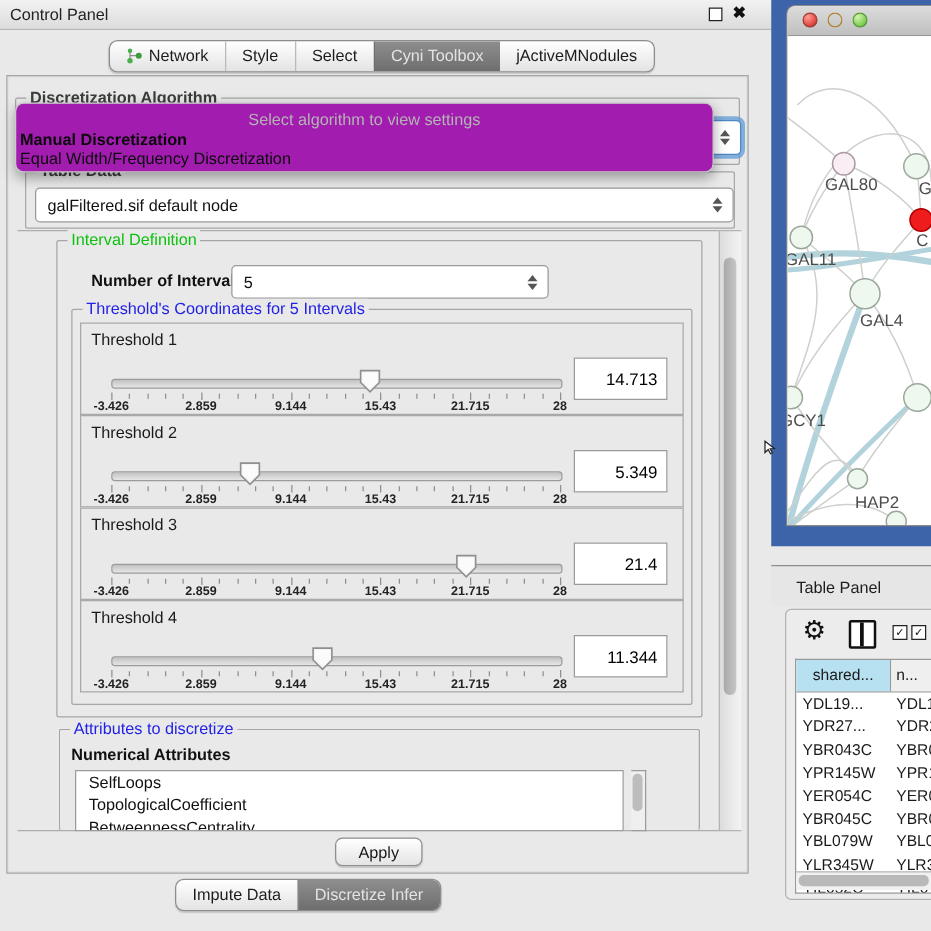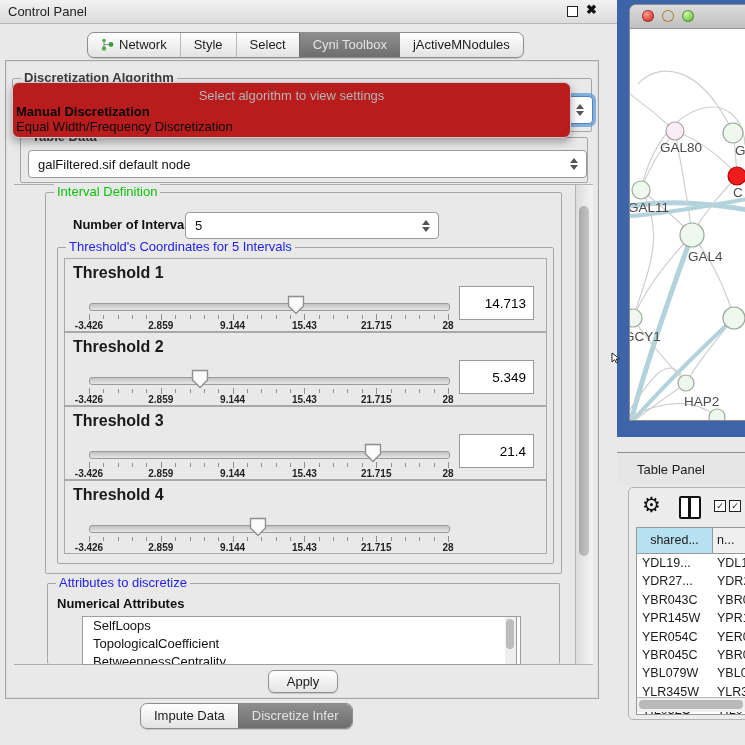--- a/index.html
+++ b/index.html
@@ -32,44 +32,44 @@
   
   .combo{position:absolute;background:#fff;border:1px solid #9a9a9a;border-radius:4px;
          font-size:13px;display:flex;align-items:center;padding-left:9px;color:#111;}
   .combo .spin{position:absolute;right:8px;top:50%;transform:translateY(-50%);width:9px;height:12px;}
   .combo .spin:before,.combo .spin:after{content:"";position:absolute;left:1px;border-left:4px solid transparent;
          border-right:4px solid transparent;}
   .combo .spin:before{top:0;border-bottom:5px solid #555;}
   .combo .spin:after{bottom:0;border-top:5px solid #555;}
   .combo.focus{box-shadow:0 0 0 3px rgba(95,154,214,.75);border-color:#4f87c2;}
   
-  .popup{left:12px;top:82px;width:557px;height:54px;background:#b91c1c;border:1px solid #c9c9c9;
+  .popup{left:12px;top:82px;width:557px;height:54px;background:#a21caf;border:1px solid #c9c9c9;
          border-radius:7px;box-shadow:0 4px 10px rgba(0,0,0,.35);z-index:50;font-size:13px;}
   .popup .ph{position:absolute;top:5px;left:0;width:100%;text-align:center;color:#b4b4b4;}
   .popup .it{position:absolute;left:3px;font-size:13px;color:#0a0a0a;white-space:nowrap;}
   
   .viewport{left:14px;top:184px;width:561px;height:479px;border-top:1px solid #adadad;border-bottom:1px solid #adadad;overflow:hidden;}
   .vscroll{left:575px;top:184px;width:17px;height:479px;border:1px solid #b3b3b3;border-right:none;
            background:linear-gradient(to right,#dcdcdc,#f4f4f4);}
   .vscroll .thumb{position:absolute;left:3px;top:21px;width:10px;height:350px;border-radius:5px;
            background:linear-gradient(to right,#a9a9a9,#c6c6c6);}
   
   .th-panel{position:absolute;left:64px;width:481px;height:72px;border:1px solid #a9a9a9;background:#e9e9e9;}
-  .th-label{position:absolute;left:8px;top:5px;font-weight:bold;font-size:16px;}
+  .th-label{position:absolute;left:8px;top:5px;font-weight:normal;font-size:13px;}
   .track{position:absolute;left:24px;top:44px;width:359px;height:6px;border-radius:3px;
          border:1px solid #9b9b9b;background:linear-gradient(#c2c2c2,#e6e6e6);}
   .tick{position:absolute;width:1px;background:#8f8f8f;}
   .tick.minor{top:56px;height:4px;}
   .tick.major{top:55px;height:6px;}
   .tick-lab{position:absolute;top:61px;width:50px;text-align:center;font-size:10px;font-weight:600;color:#222;}
   .thumb-svg{position:absolute;top:36px;width:18px;height:20px;}
   .th-value{position:absolute;left:394px;top:27px;width:66px;height:32px;background:#fff;border:1px solid #9a9a9a;
             font-size:13.5px;display:flex;align-items:center;justify-content:flex-end;padding-right:7px;color:#000;}
   
-  .attr-list{position:absolute;left:82px;top:616px;width:437px;height:47px;background:#fff;border:1px solid #9c9c9c;overflow:hidden;}
+  .attr-list{position:absolute;left:60px;top:616px;width:437px;height:47px;background:#fff;border:1px solid #9c9c9c;overflow:hidden;}
   .attr-list .row{font-size:13px;color:#111;padding:1px 0 1px 10px;line-height:16px;white-space:nowrap;}
   .attr-scroll{position:absolute;left:505px;top:616px;width:11px;height:47px;background:#efefef;border:1px solid #9c9c9c;border-left:none;}
   .attr-scroll .thumb{position:absolute;left:1px;top:2px;width:8px;height:30px;border-radius:4px;background:#bdbdbd;}
   .btn{position:absolute;border:1px solid #8f8f8f;border-radius:6px;background:linear-gradient(#ffffff,#e4e4e4);
        font-size:13px;display:flex;align-items:center;justify-content:center;box-shadow:0 1px 1px rgba(0,0,0,.15);}
   
   .net-frame{left:617px;top:0;width:128px;height:437px;background:#3d63a8;}
   .net-win{position:absolute;left:13px;top:5px;width:115px;height:415px;background:#fff;border-radius:6px 0 0 0;
            box-shadow:0 0 0 1px #8a8a8a;overflow:hidden;}
   .net-title{height:23px;background:linear-gradient(#dcdcdc,#bfbfbf);border-bottom:1px solid #979797;position:relative;}
@@ -327,20 +327,21 @@
         <div class="tick-lab" style="left: 70.8px;">2.859</div>
         <div class="tick-lab" style="left: 142.6px;">9.144</div>
         <div class="tick-lab" style="left: 214.4px;">15.43</div>
         <div class="tick-lab" style="left: 286.2px;">21.715</div>
         <div class="tick-lab" style="left: 358px;">28</div>
       </div>
     <svg class="thumb-svg" width="18" height="20" style="left: 183.727px;">
       <path d="M1.5,1.5 h15 v9.5 l-7.5,7.5 l-7.5,-7.5 z" fill="#f4f4f4" stroke="#8f8f8f" stroke-width="1.3"></path>
       <path d="M3,3 h12 v7 l-6,6 l-6,-6 z" fill="#ffffff" opacity="0.6"></path>
     </svg>
+    <div class="th-value">11.344</div>
   </div>
   </div>
 
 <div class="groupbox" style="left:47px;top:583px;width:511px;height:80px;border-bottom:none;">
   <span class="legend blue">Attributes to discretize</span>
 </div>
 <span class="abs bold-label" style="left:57px;top:596px;">Numerical Attributes</span>
 <div class="abs attr-list" id="attr-list">
     <div class="row">SelfLoops</div>
     <div class="row">TopologicalCoefficient</div>

